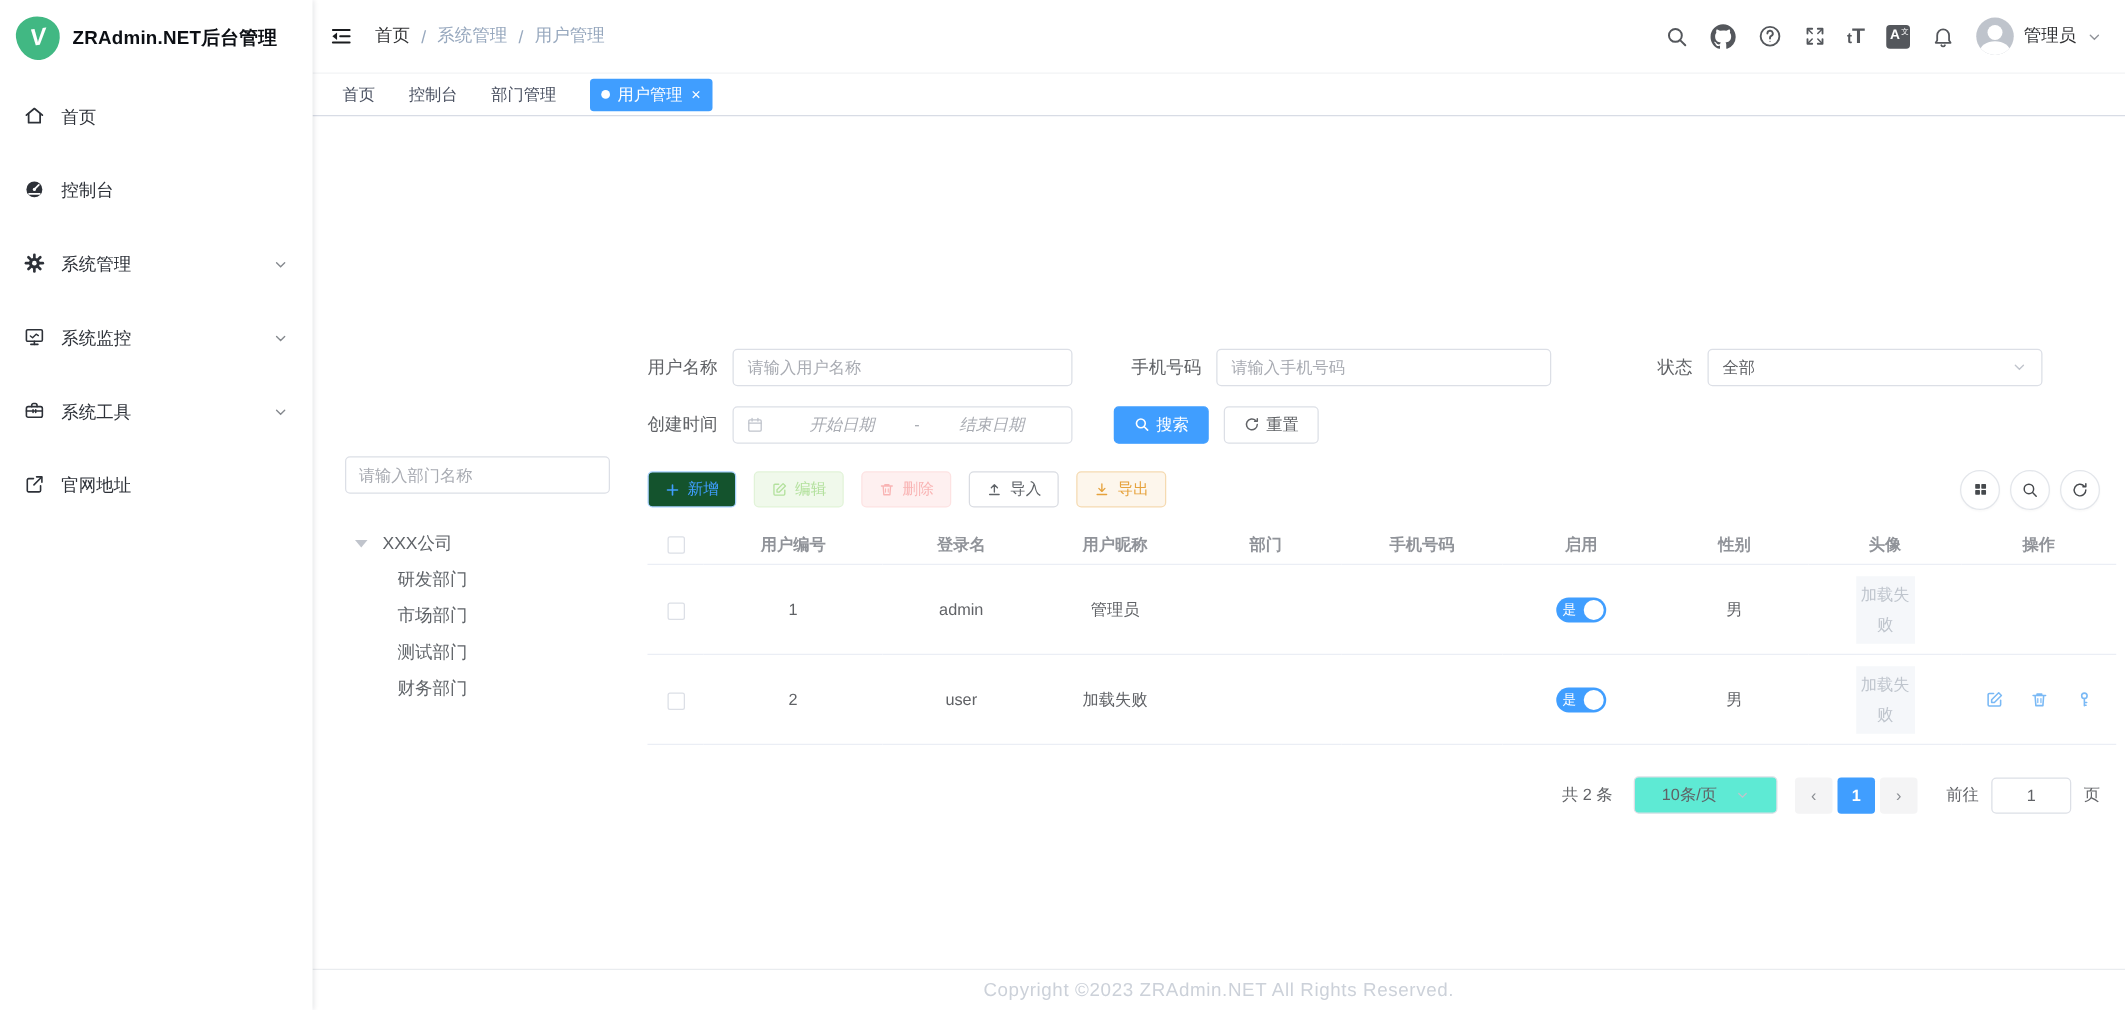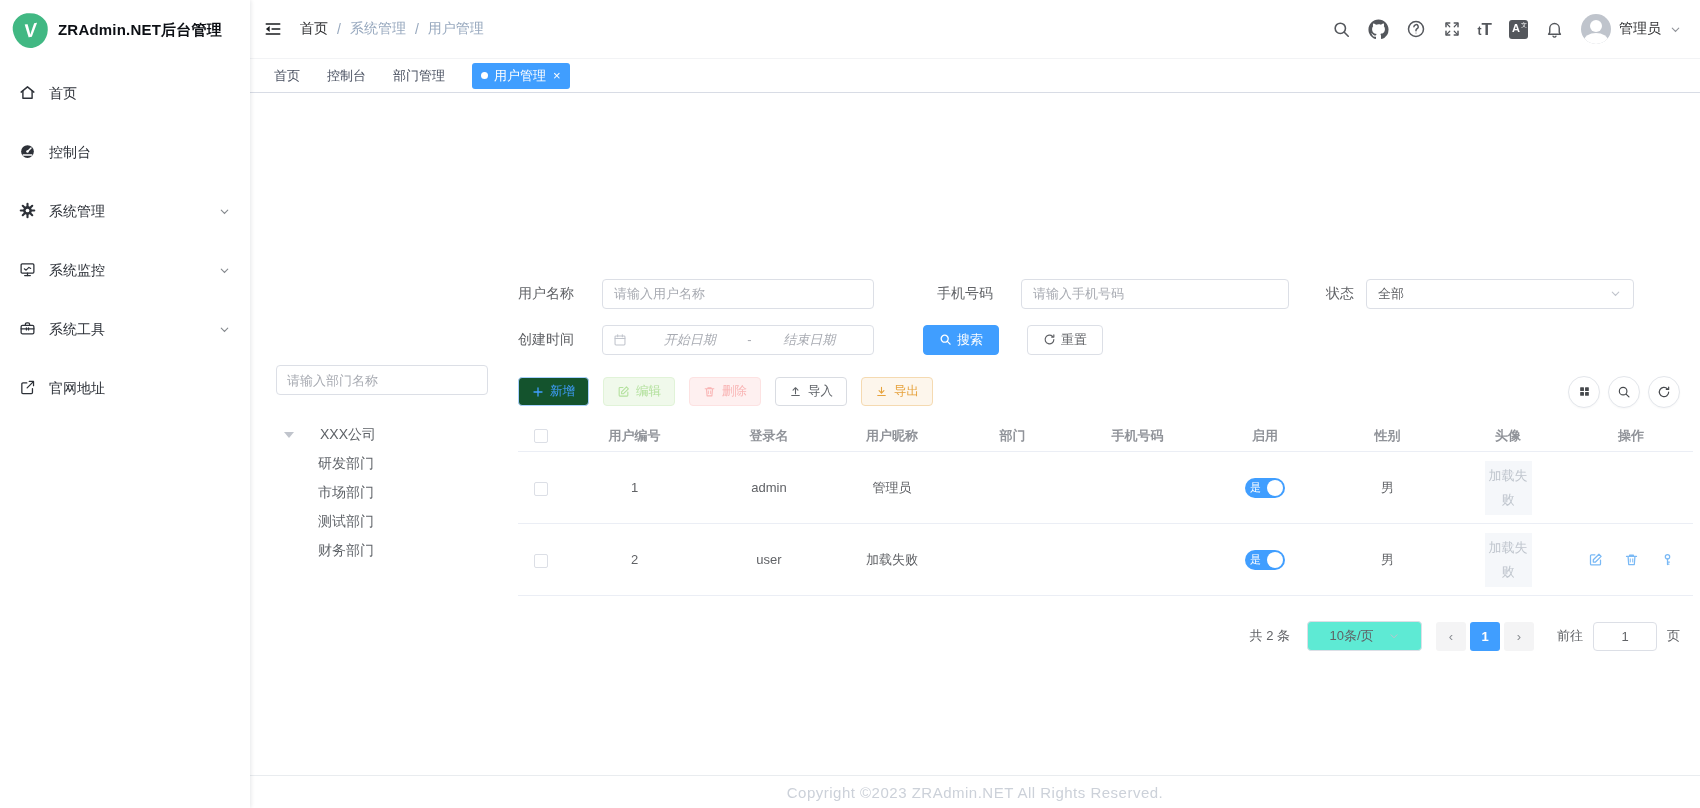--- a/index.html
+++ b/index.html
@@ -50,28 +50,28 @@
   .tab-close { margin-left:7px; font-size:13px; line-height:1; }
 
   .content { flex:1; display:flex; align-items:center; padding:29px 20px 0 26px; }
 
   
   .tree-panel { width:212px; margin-right:30px; flex:0 0 auto; }
   .tree-search { width:212px; height:30px; border:1px solid #dcdfe6; border-radius:4px; padding:0 10px;
     font-size:13px; color:#606266; outline:none; font-family:inherit; }
   .tree-search::placeholder { color:#a8abb2; }
   .tree { margin-top:26px; font-size:14px; color:#5f6368; }
-  .tree-root { display:flex; align-items:center; gap:26px; height:28px; cursor:pointer; }
+  .tree-root { display:flex; align-items:center; gap:12px; height:28px; cursor:pointer; }
   .tree-caret { width:0; height:0; border-left:5px solid transparent; border-right:5px solid transparent;
     border-top:6px solid #c0c4cc; margin-left:8px; }
   .tree-child { height:29px; line-height:29px; padding-left:42px; cursor:pointer; }
 
   
   .right-panel { flex:1; min-width:0; }
-  .filter-row { display:flex; align-items:center; margin-bottom:16px;gap:16px; }
+  .filter-row { display:flex; align-items:center; margin-bottom:16px; }
   .f-label { font-size:14px; color:#606266; margin-right:12px; white-space:nowrap; }
   .f-input { height:30px; border:1px solid #dcdfe6; border-radius:4px; padding:0 11px; font-size:13px;
     color:#606266; outline:none; font-family:inherit; }
   .f-input::placeholder { color:#a8abb2; }
   .w-username { width:272px; }
   .w-phone { width:268px; margin-right:0; }
   .gap-phone { margin-left:47px; }
   .status-group { margin-left:auto; display:flex; align-items:center; margin-right:46px; }
   .select-box { width:268px; height:30px; border:1px solid #dcdfe6; border-radius:4px; display:flex;
     align-items:center; padding:0 11px; font-size:13px; color:#606266; cursor:pointer; background:#fff; }

